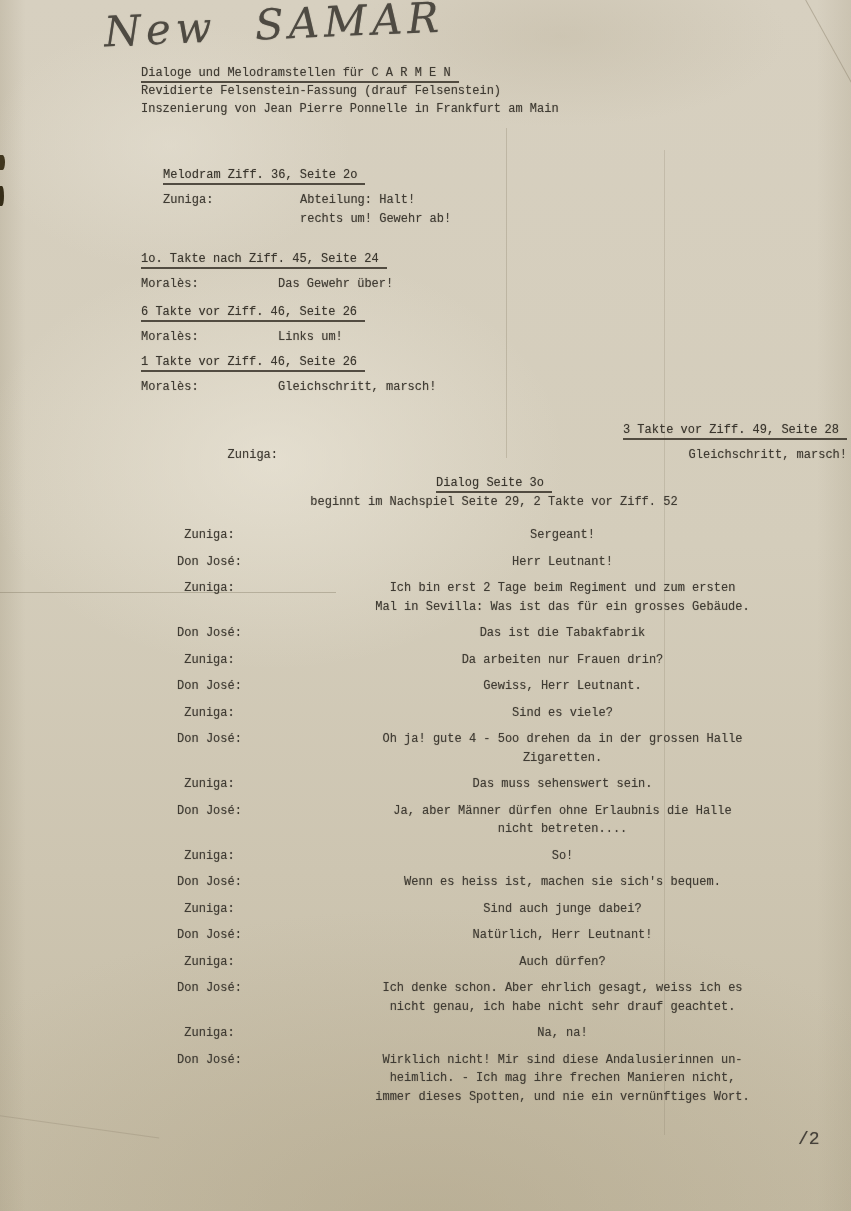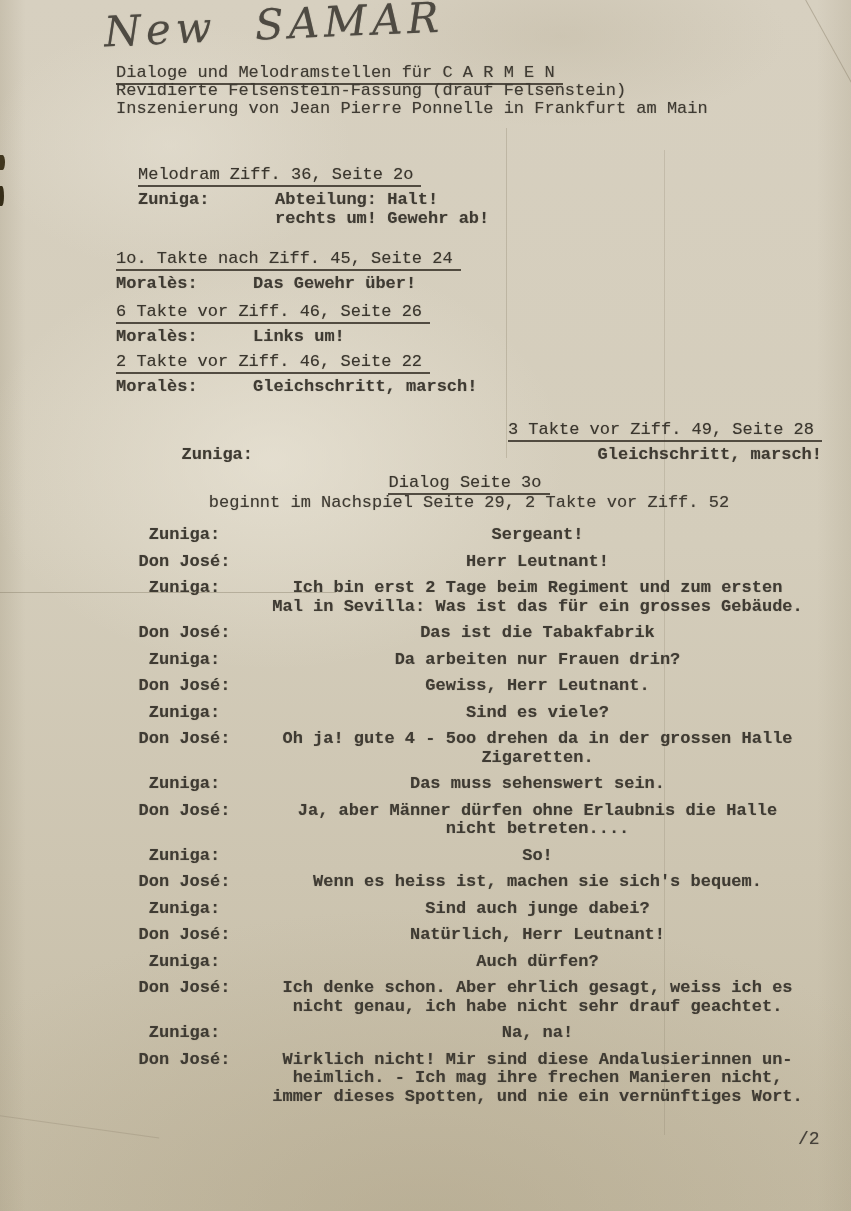--- a/index.html
+++ b/index.html
@@ -49,35 +49,35 @@
     word-spacing: 20px;
     color: #4e4a42;
     transform: rotate(-2.5deg);
     text-shadow: 0 0 1px rgba(70,66,58,0.5);
     white-space: nowrap;
   }
 
   
   .typed {
     position: absolute;
-    left: 116px;
+    left: 141px;
     top: 64px;
     width: 706px;
-    font-size: 17px;
+    font-size: 12px;
     text-shadow: 0 0 1px rgba(62,56,45,0.45);
   }
   .header .hline { line-height: 18px; white-space: nowrap; }
   .underlined {
     border-bottom: 2px solid rgba(58,52,42,0.85);
     padding-bottom: 1px;
     padding-right: 8px;
   }
   .sec-heading { line-height: 20px; white-space: nowrap; color: #3a362e; }
   .sec-subheading { line-height: 19px; white-space: nowrap; }
-  .entries { margin-top: 6px; font-weight: bold; }
+  .entries { margin-top: 6px; }
   .entry { display: flex; }
   .speaker { width: 137px; flex: none; line-height: 18.5px; }
   .lines { flex: 1; }
   .lines .line { line-height: 18.5px; white-space: nowrap; }
 
   #sections > section:nth-child(1) { margin-top: 47px; margin-left: 22px; }
   #sections > section:nth-child(2) { margin-top: 21px; }
   #sections > section:nth-child(3) { margin-top: 8px; }
   #sections > section:nth-child(4) { margin-top: 6px; }
   #sections > section:nth-child(5) { margin-top: 23px; text-align: right; }
@@ -160,21 +160,21 @@
     <span class="speaker">Moralès:</span>
     <span class="lines">
                 <div class="line">Links um!</div>
               </span>
   </div>
 </div>
   </section>
 
   <section class="section">
     <div class="sec-heading">
-      <span class="underlined">2 Takte vor Ziff. 46, Seite 22</span>
+      <span class="underlined">1 Takte vor Ziff. 46, Seite 26</span>
     </div>
 
     <div class="entries">
   <div class="entry">
     <span class="speaker">Moralès:</span>
     <span class="lines">
                 <div class="line">Gleichschritt, marsch!</div>
               </span>
   </div>
 </div>

